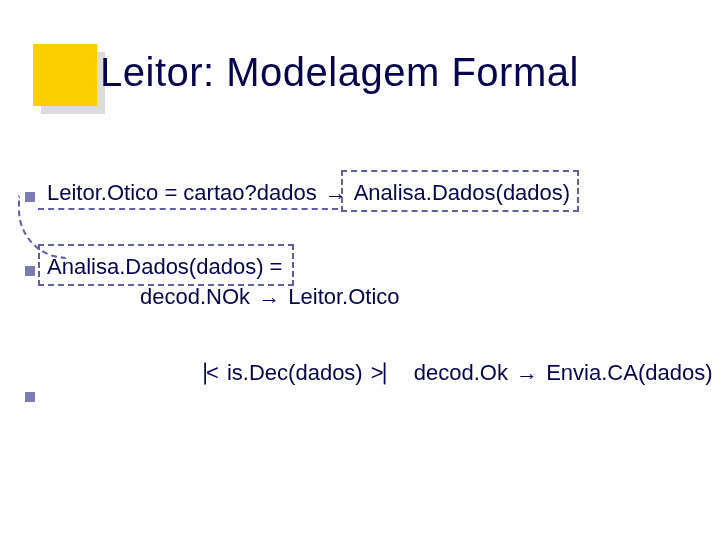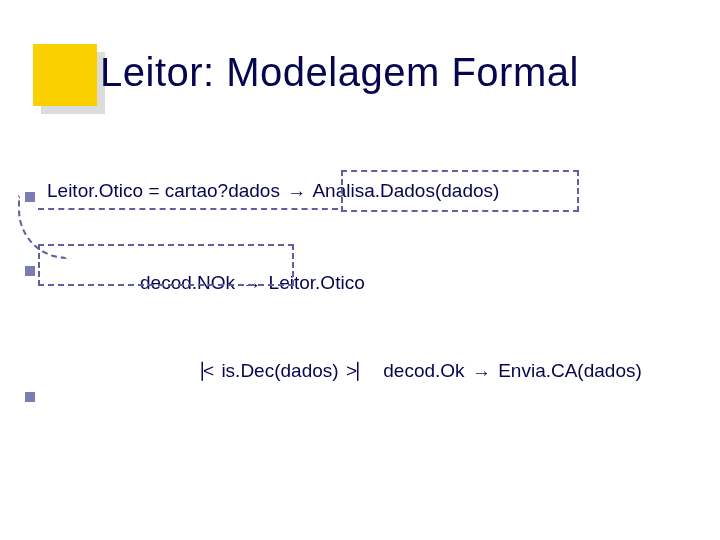--- a/index.html
+++ b/index.html
@@ -44,21 +44,21 @@
   }
   .bullet {
     position: absolute;
     width: 10px;
     height: 10px;
     background: #7c7cb5;
   }
   .body-line {
     position: absolute;
     font-family: Verdana, Arial, sans-serif;
-    font-size: 19px;
+    font-size: 22px;
     color: #060650;
     white-space: nowrap;
   }
   .arrow, .sym {
     font-family: "Arial Unicode MS", Arial, sans-serif;
     padding: 0 2px;
   }
   
   .dash-box {
     position: absolute;
@@ -83,22 +83,25 @@
   <div class="title">Leitor: Modelagem Formal</div>
 
   <div class="bullet" style="left:25px; top:192px;"></div>
   <div class="bullet" style="left:25px; top:266px;"></div>
   <div class="bullet" style="left:25px; top:392px;"></div>
 
   <div class="body-line" style="left:47px; top:180px;">
     <span>Leitor.Otico = cartao?dados </span><span class="arrow">→</span><span> Analisa.Dados(dados)</span>
   </div>
 
+  <div class="body-line" style="left:47px; top:254px;">
+    <span>Analisa.Dados(dados) =</span>
+  </div>
 
-  <div class="body-line" style="left:140px; top:272px;">
+  <div class="body-line" style="left:140px; top:284px;">
     <span>decod.NOk </span><span class="arrow">→</span><span> Leitor.Otico</span>
   </div>
 
   <div class="body-line" style="left:182px; top:314px;margin-top:46px;">
     <span class="sym">⎹&lt;</span><span> is.Dec(dados) </span><span class="sym">&gt;⎸</span><span> decod.Ok </span><span class="arrow">→</span><span> Envia.CA(dados)</span>
   </div>
 
 
   <div class="dash-box" style="left:341px; top:170px; width:234px; height:38px;"></div>
 

